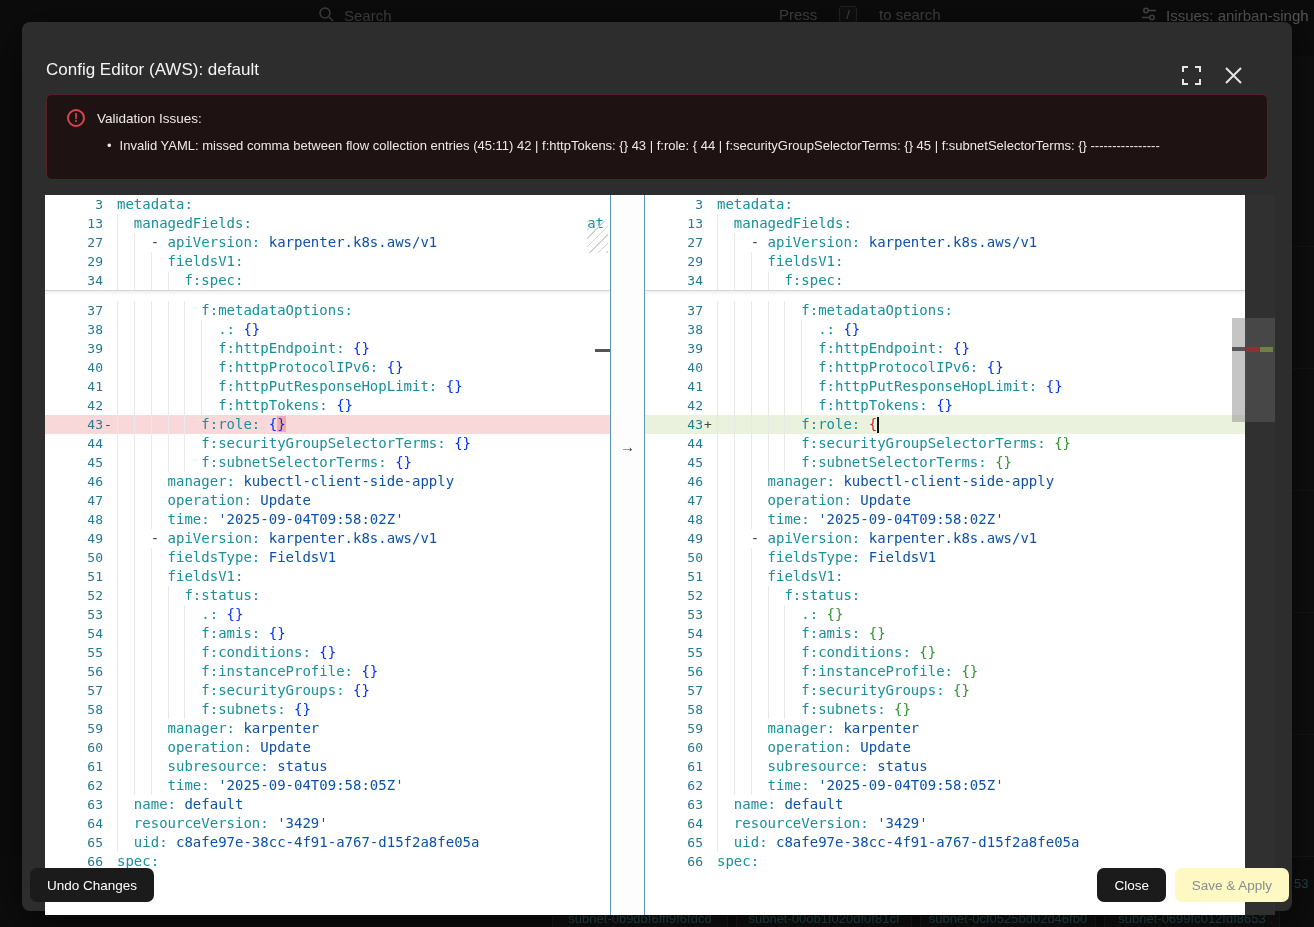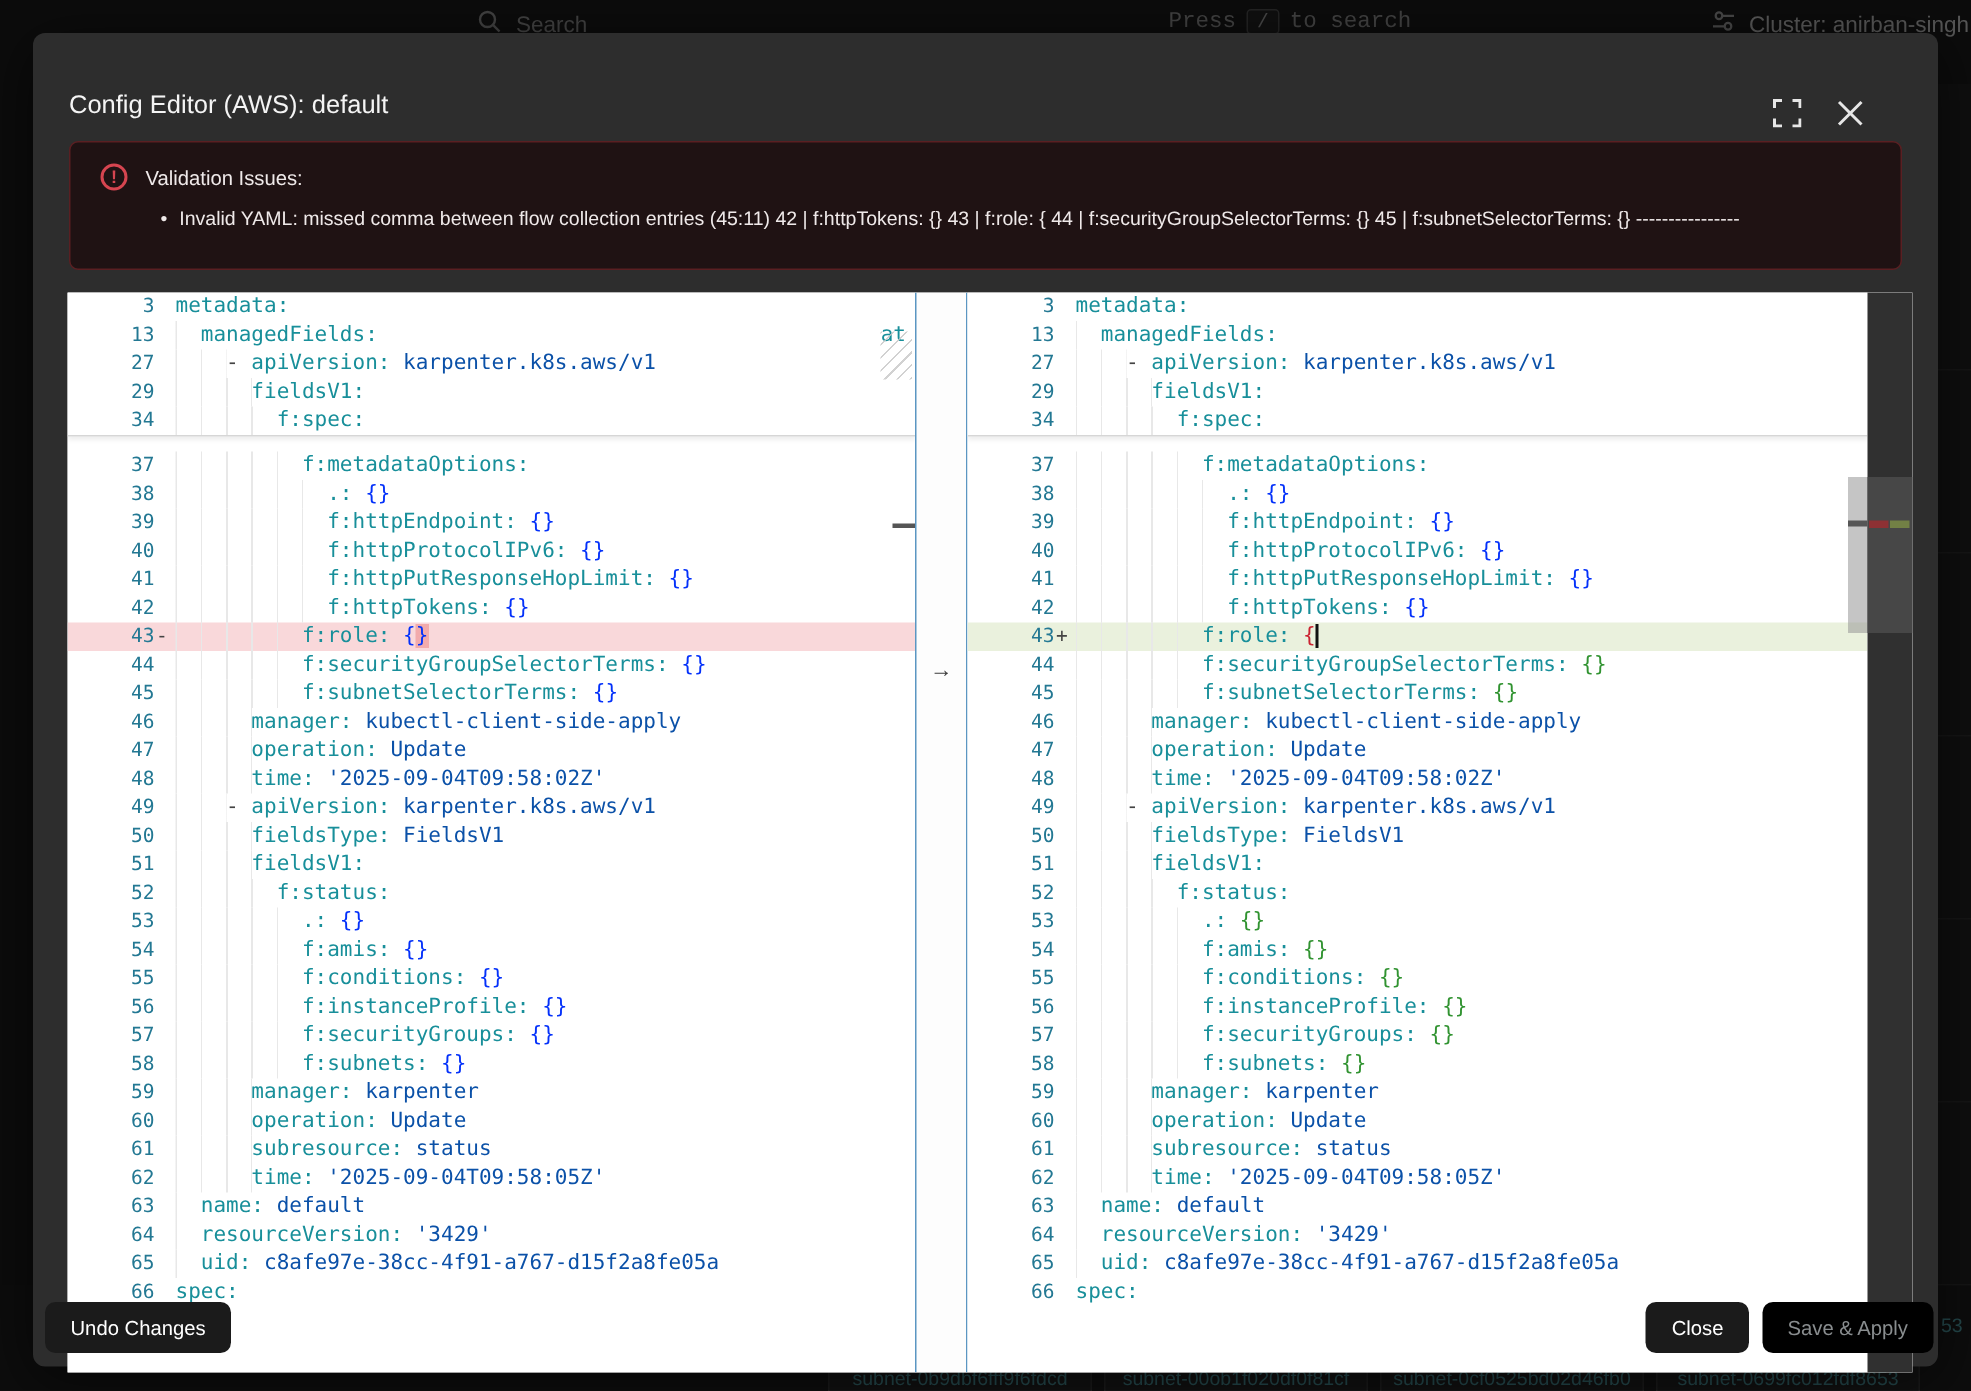--- a/index.html
+++ b/index.html
@@ -3,21 +3,21 @@
 <meta charset="utf-8">
 <style>
   * { margin:0; padding:0; box-sizing:border-box; }
   html,body { width:1314px; height:927px; overflow:hidden; background:#101010;
     font-family:"Liberation Sans", sans-serif; }
 
   
   .bg-page { position:absolute; inset:0; z-index:1; background:#161616; }
   .topbar { position:absolute; top:0; left:0; right:0; height:56px; background:#141414; }
   .search-box { position:absolute; left:318px; top:6px; display:flex; align-items:center; gap:10px; color:#8c8c8c; font-size:15px; }
-  .search-hint { position:absolute; left:779px; top:6px; display:flex; align-items:center; gap:7px; color:#8c8c8c; font-size:15px;font-family:Liberation Mono, monospace; }
+  .search-hint { position:absolute; left:779px; top:6px; display:flex; align-items:center; gap:22px; color:#8c8c8c; font-size:15px; }
   .kbd { border:1px solid #4a4a4a; border-radius:3px; padding:0 6px; font-size:13px; color:#9a9a9a; background:#1d1d1d; }
   .cluster-sel { position:absolute; left:1140px; top:5px; display:flex; align-items:center; gap:8px; color:#bdbdbd; font-size:15px; white-space:nowrap; }
   .right-strip { position:absolute; top:56px; right:0; width:26px; bottom:0; background:#1c1c1c; }
   .right-strip .hline { position:absolute; left:0; right:0; height:1px; background:#2b2b2b; }
   .bottom-table { position:absolute; left:0; right:0; bottom:0; height:70px; background:#181818; }
   .bt-cell { position:absolute; top:49px; height:30px; width:176px; background:#202020; border:1px solid #343434; border-radius:2px;
     color:#4b9aa2; font-size:13px; text-align:center; padding-top:4px; white-space:nowrap; overflow:hidden; }
   .edge-53 { position:absolute; left:1294px; top:876px; color:#4b9aa2; font-size:13px; }
 
   
@@ -77,21 +77,21 @@
   .art-dash { position:absolute; right:0; top:154px; width:15px; height:3px; background:#555; }
   .scroll-thumb { position:absolute; right:0; top:123px; width:13px; height:104px; background:rgba(150,150,150,.55); }
   .scroll-dash { position:absolute; right:0; top:152px; width:13px; height:4px; background:#565656; }
 
   
   .fbtn { position:absolute; top:846px; height:34px; border:none; border-radius:7px; font-size:13.5px;
     font-family:"Liberation Sans", sans-serif; padding:0 17px; cursor:pointer; }
   .btn-dark { background:#1b1b1b; color:#fff; }
   .btn-undo { left:8px; }
   .btn-close { right:126px; }
-  .btn-save { right:3px; background:#000000; color:#898d8f; cursor:default; }
+  .btn-save { right:3px; background:#fef9c3; color:#898d8f; cursor:default; }
 </style>
 </head>
 <body>
 
 <div class="bg-page">
   <div class="topbar">
     <div class="search-box">
       <span>
         <svg width="16" height="16" viewBox="0 0 16 16" fill="none" stroke="#8c8c8c" stroke-width="1.6">
           <circle cx="7" cy="7" r="5"></circle>
@@ -107,21 +107,21 @@
     </div>
     <div class="cluster-sel">
       <span>
         <svg width="18" height="18" viewBox="0 0 18 18" fill="none" stroke="#9a9a9a" stroke-width="1.5">
           <circle cx="6" cy="5.5" r="2.2"></circle>
             <line x1="8.2" y1="5.5" x2="16" y2="5.5"></line>
           <circle cx="12" cy="12.5" r="2.2"></circle>
             <line x1="2" y1="12.5" x2="9.8" y2="12.5"></line>
         </svg>
       </span>
-      <span>Cluster: anirban-singh</span>
+      <span>Issues: anirban-singh</span>
     </div>
   </div>
 
   <div class="right-strip">
     <div class="hline" style="top:190px"></div>
       <div class="hline" style="top:312px"></div>
     <div class="hline" style="top:434px"></div>
       <div class="hline" style="top:556px"></div>
     <div class="hline" style="top:678px"></div>
       <div class="hline" style="top:800px"></div>

